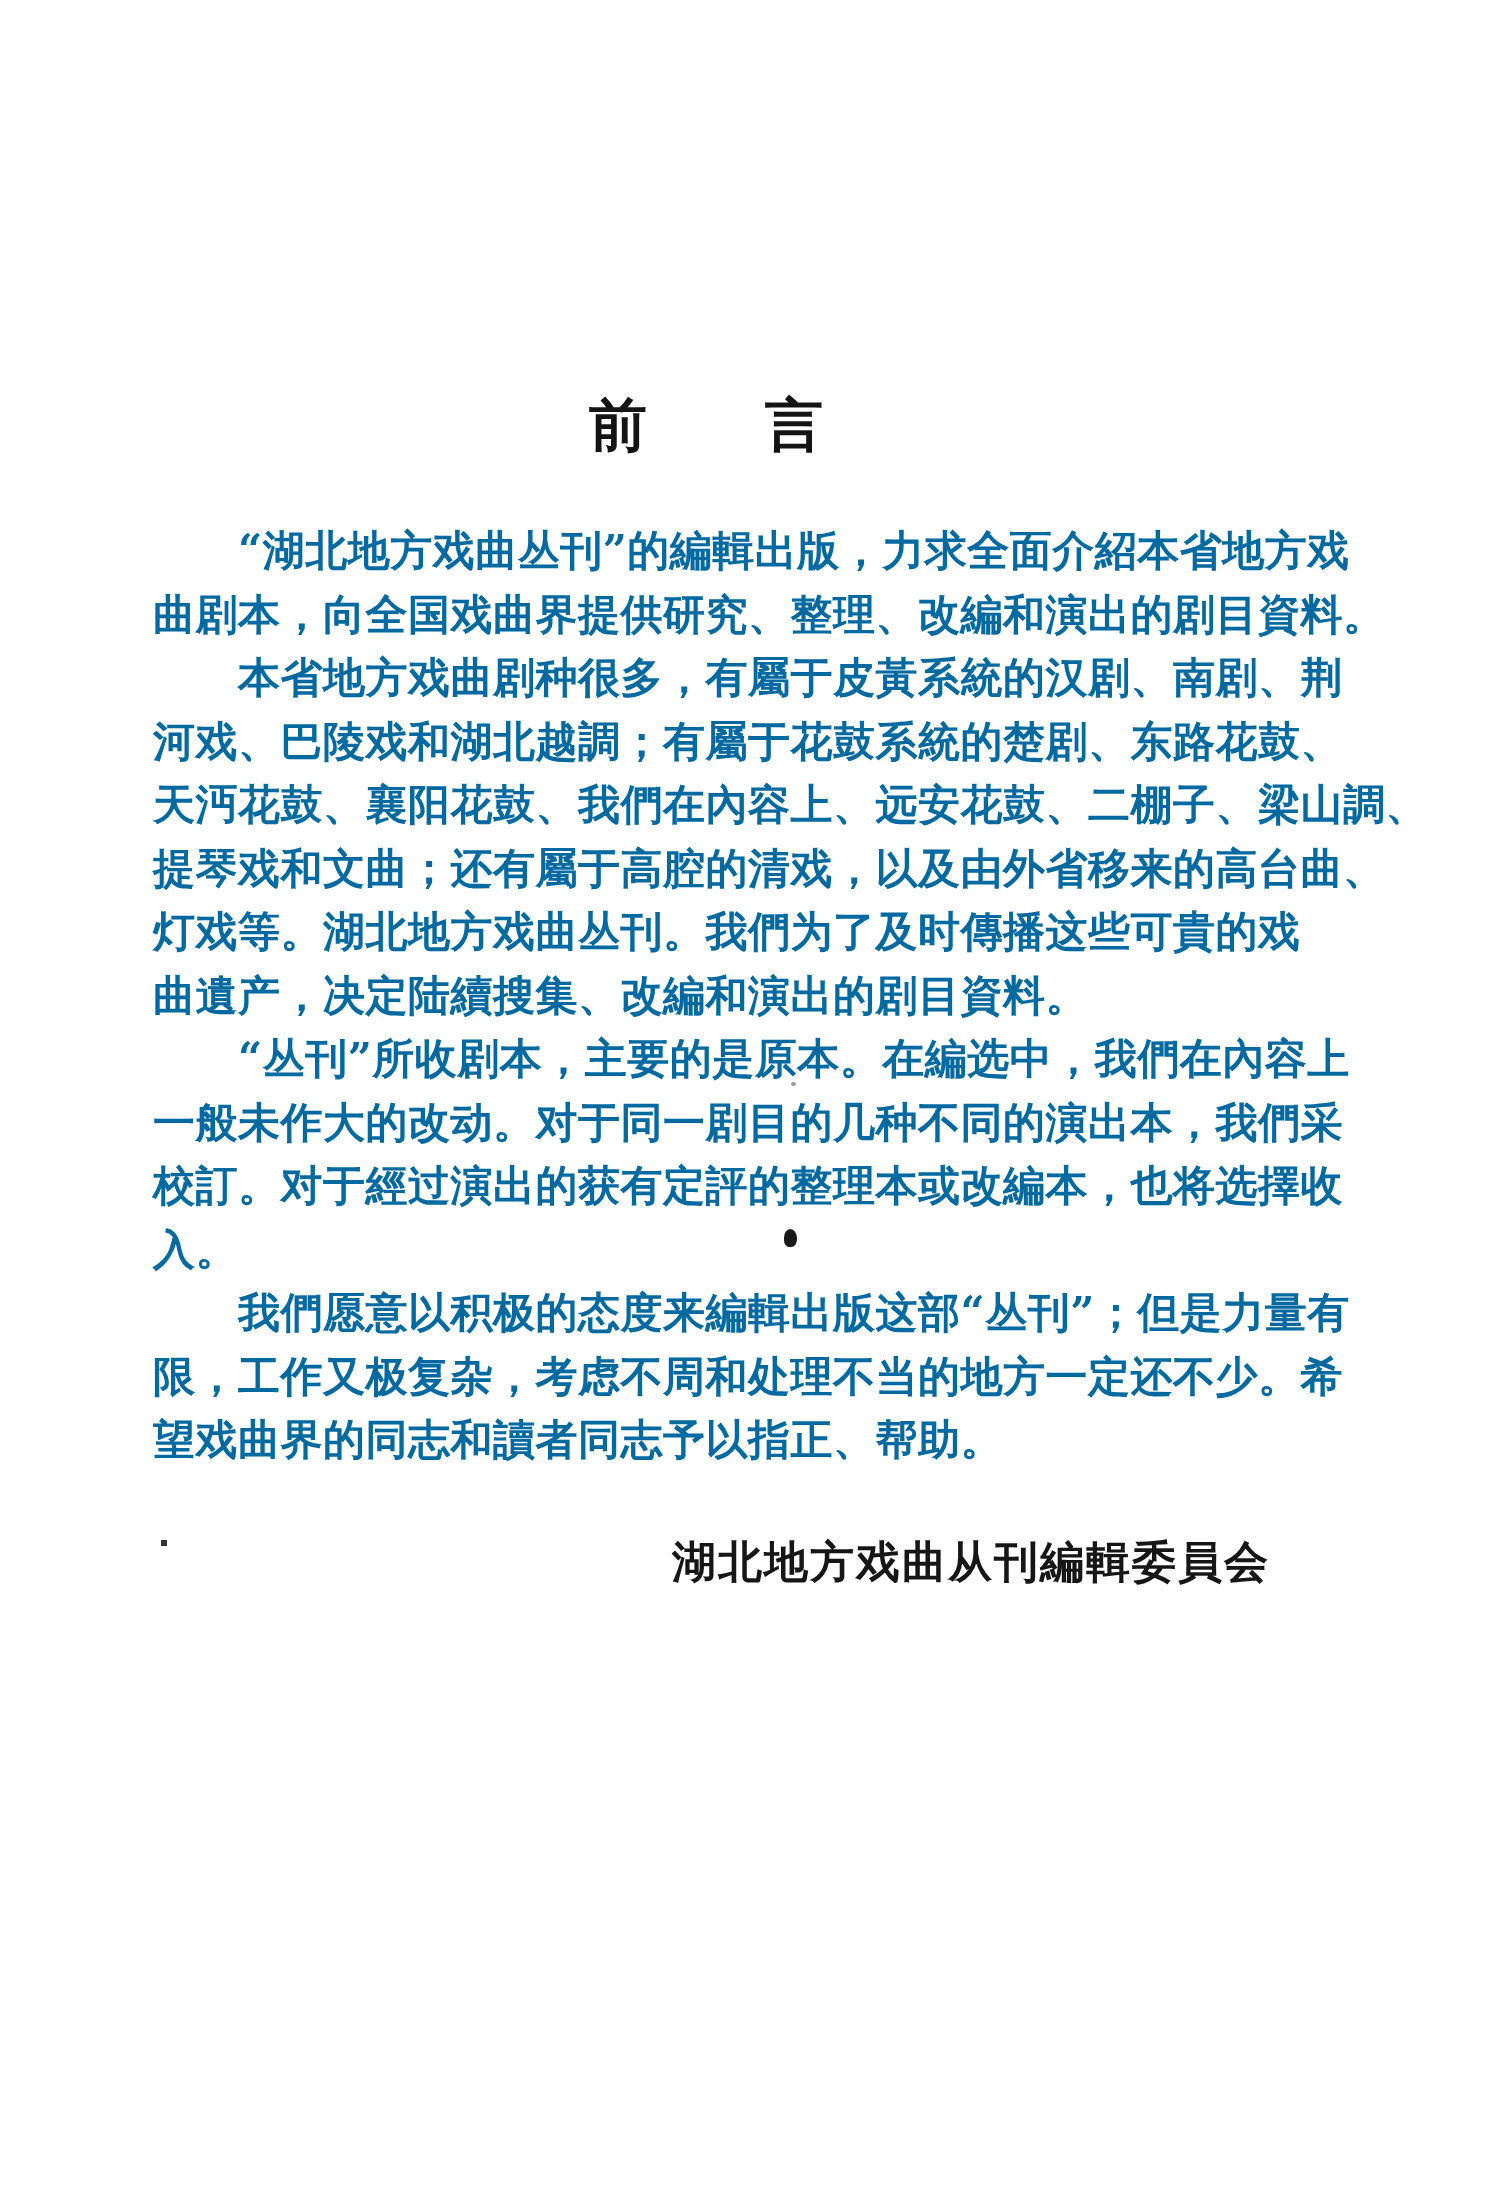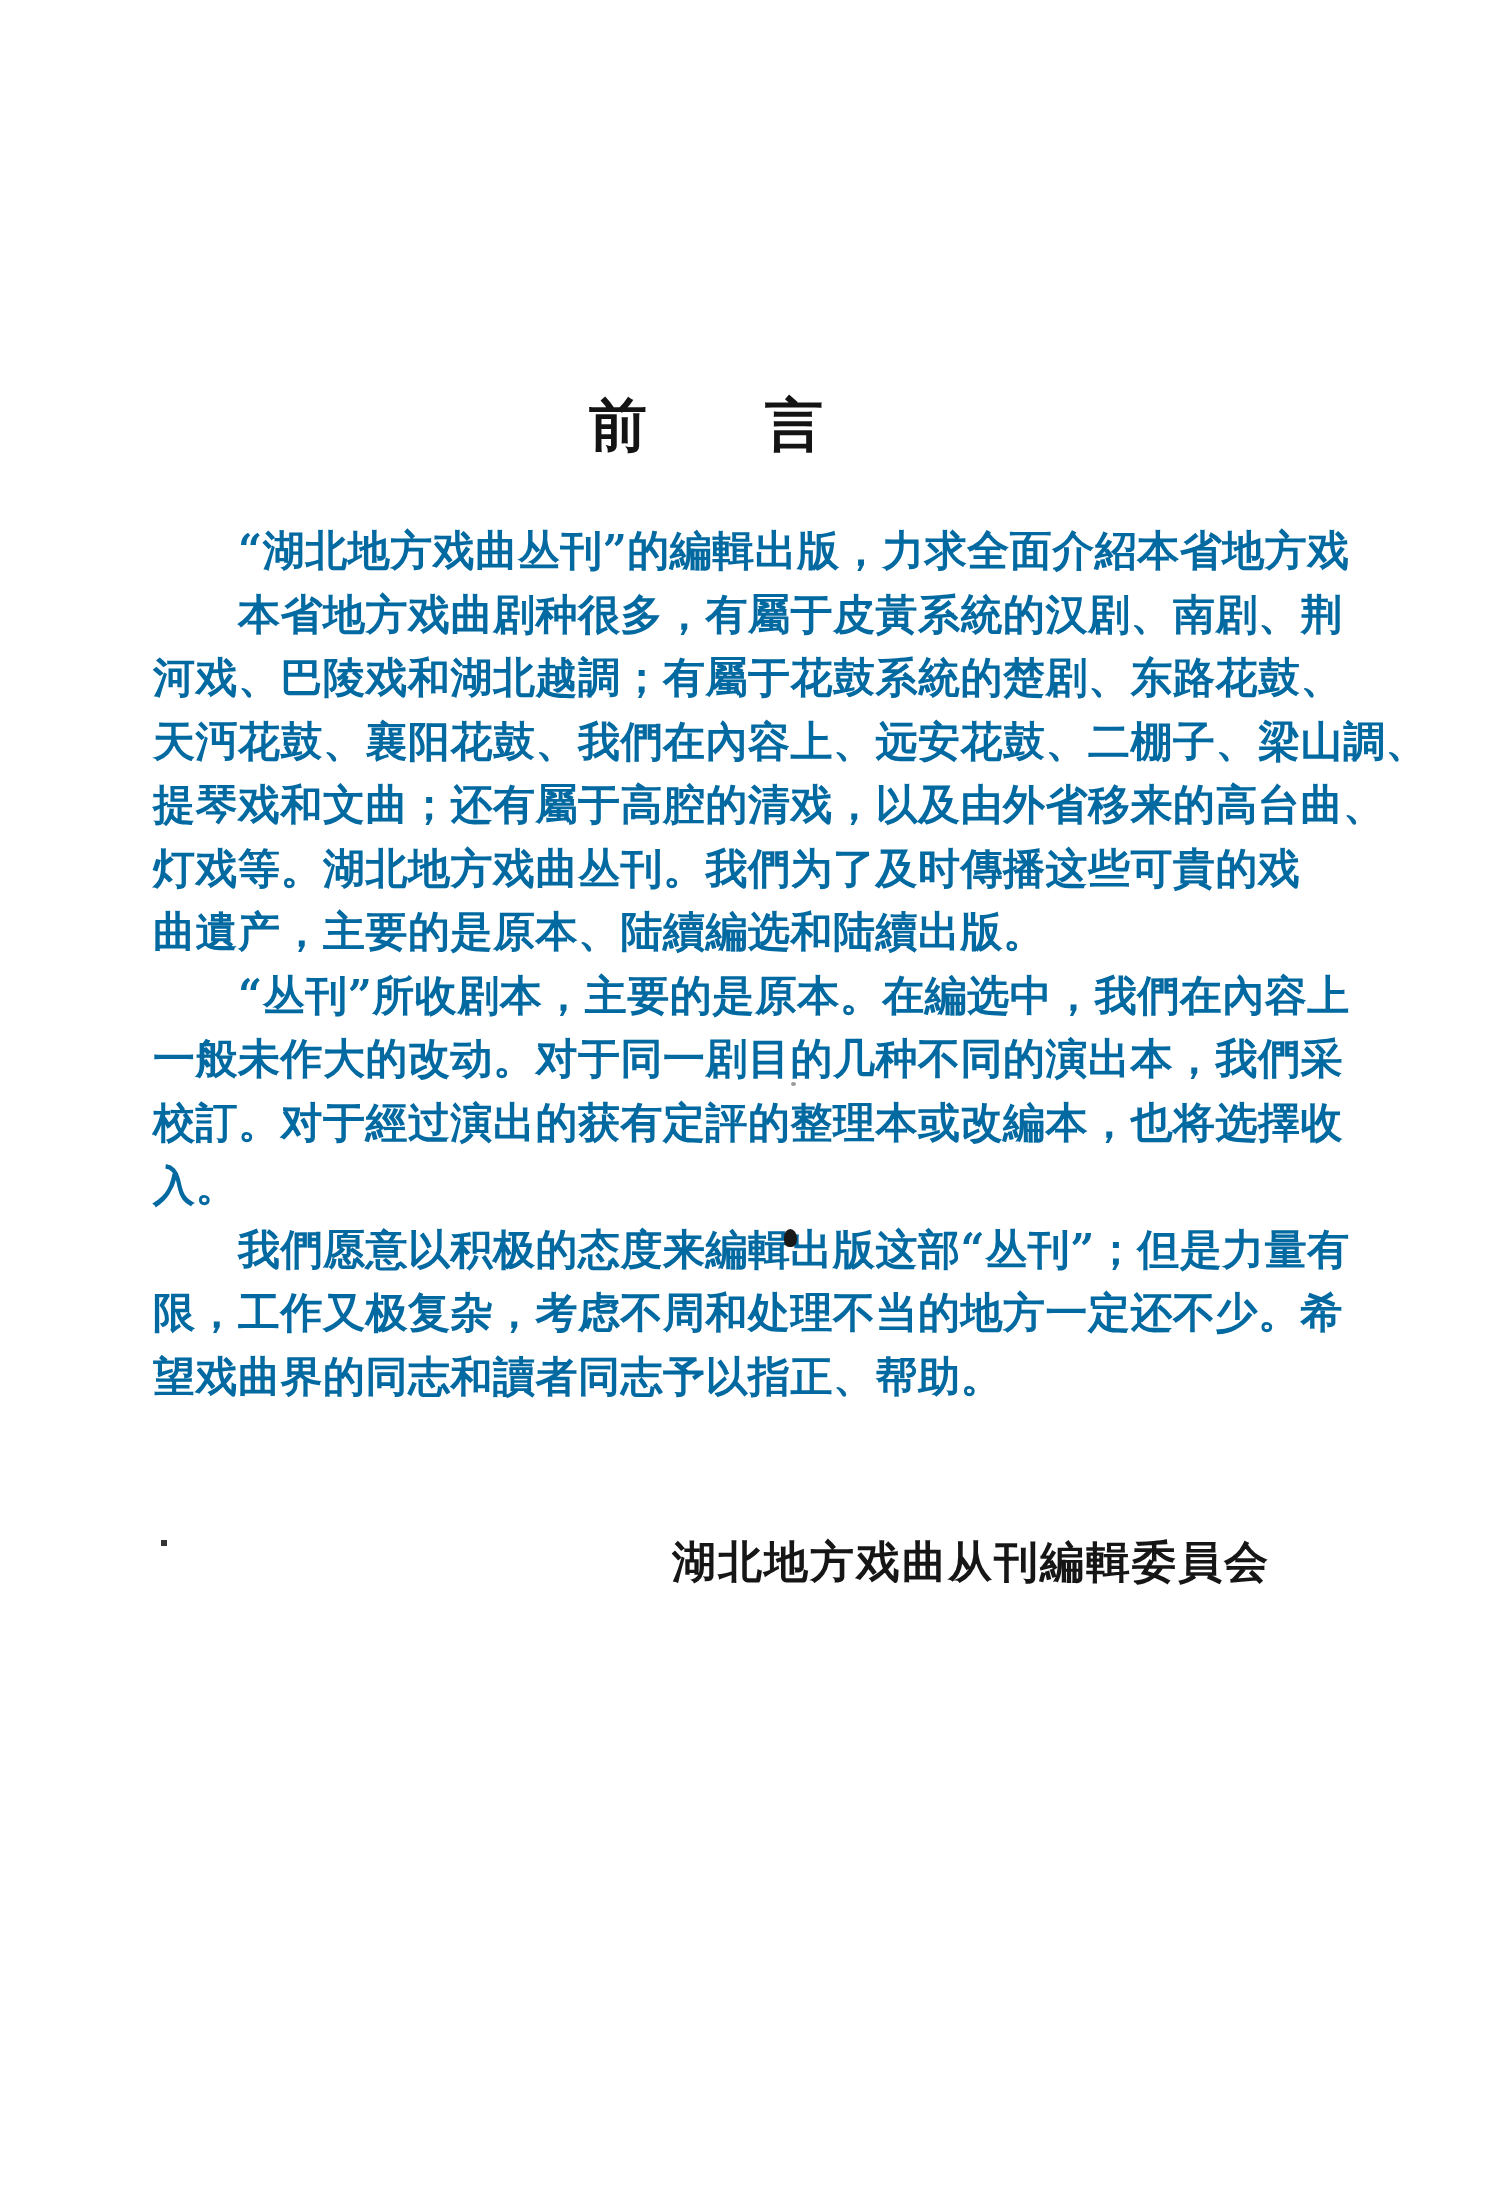--- a/index.html
+++ b/index.html
@@ -90,26 +90,27 @@
 
 <div class="page">
 
   <div class="title-row">
     <span>前</span>
     <span>言</span>
   </div>
 
   <div class="body-block">
     <div class="text-line">　　“湖北地方戏曲丛刊”的編輯出版，力求全面介紹本省地方戏</div>
+    <div class="text-line">曲剧本，向全国戏曲界提供研究、整理、改編和演出的剧目資料。</div>
     <div class="text-line">　　本省地方戏曲剧种很多，有屬于皮黃系統的汉剧、南剧、荆</div>
     <div class="text-line">河戏、巴陵戏和湖北越調；有屬于花鼓系統的楚剧、东路花鼓、</div>
     <div class="text-line">天沔花鼓、襄阳花鼓、我們在內容上、远安花鼓、二棚子、梁山調、</div>
     <div class="text-line">提琴戏和文曲；还有屬于高腔的清戏，以及由外省移来的高台曲、</div>
     <div class="text-line">灯戏等。湖北地方戏曲丛刊。我們为了及时傳播这些可貴的戏</div>
-    <div class="text-line">曲遺产，主要的是原本、陆續編选和陆續出版。</div>
+    <div class="text-line">曲遺产，决定陆續搜集、改編和演出的剧目資料。</div>
     <div class="text-line">　　“丛刊”所收剧本，主要的是原本。在編选中，我們在內容上</div>
     <div class="text-line">一般未作大的改动。对于同一剧目的几种不同的演出本，我們采</div>
     <div class="text-line">校訂。对于經过演出的获有定評的整理本或改編本，也将选擇收</div>
     <div class="text-line">入。</div>
     <div class="text-line">　　我們愿意以积极的态度来編輯出版这部“丛刊”；但是力量有</div>
     <div class="text-line">限，工作又极复杂，考虑不周和处理不当的地方一定还不少。希</div>
     <div class="text-line">望戏曲界的同志和讀者同志予以指正、帮助。</div>
   </div>
 
   <div class="signature">湖北地方戏曲从刊編輯委員会</div>

